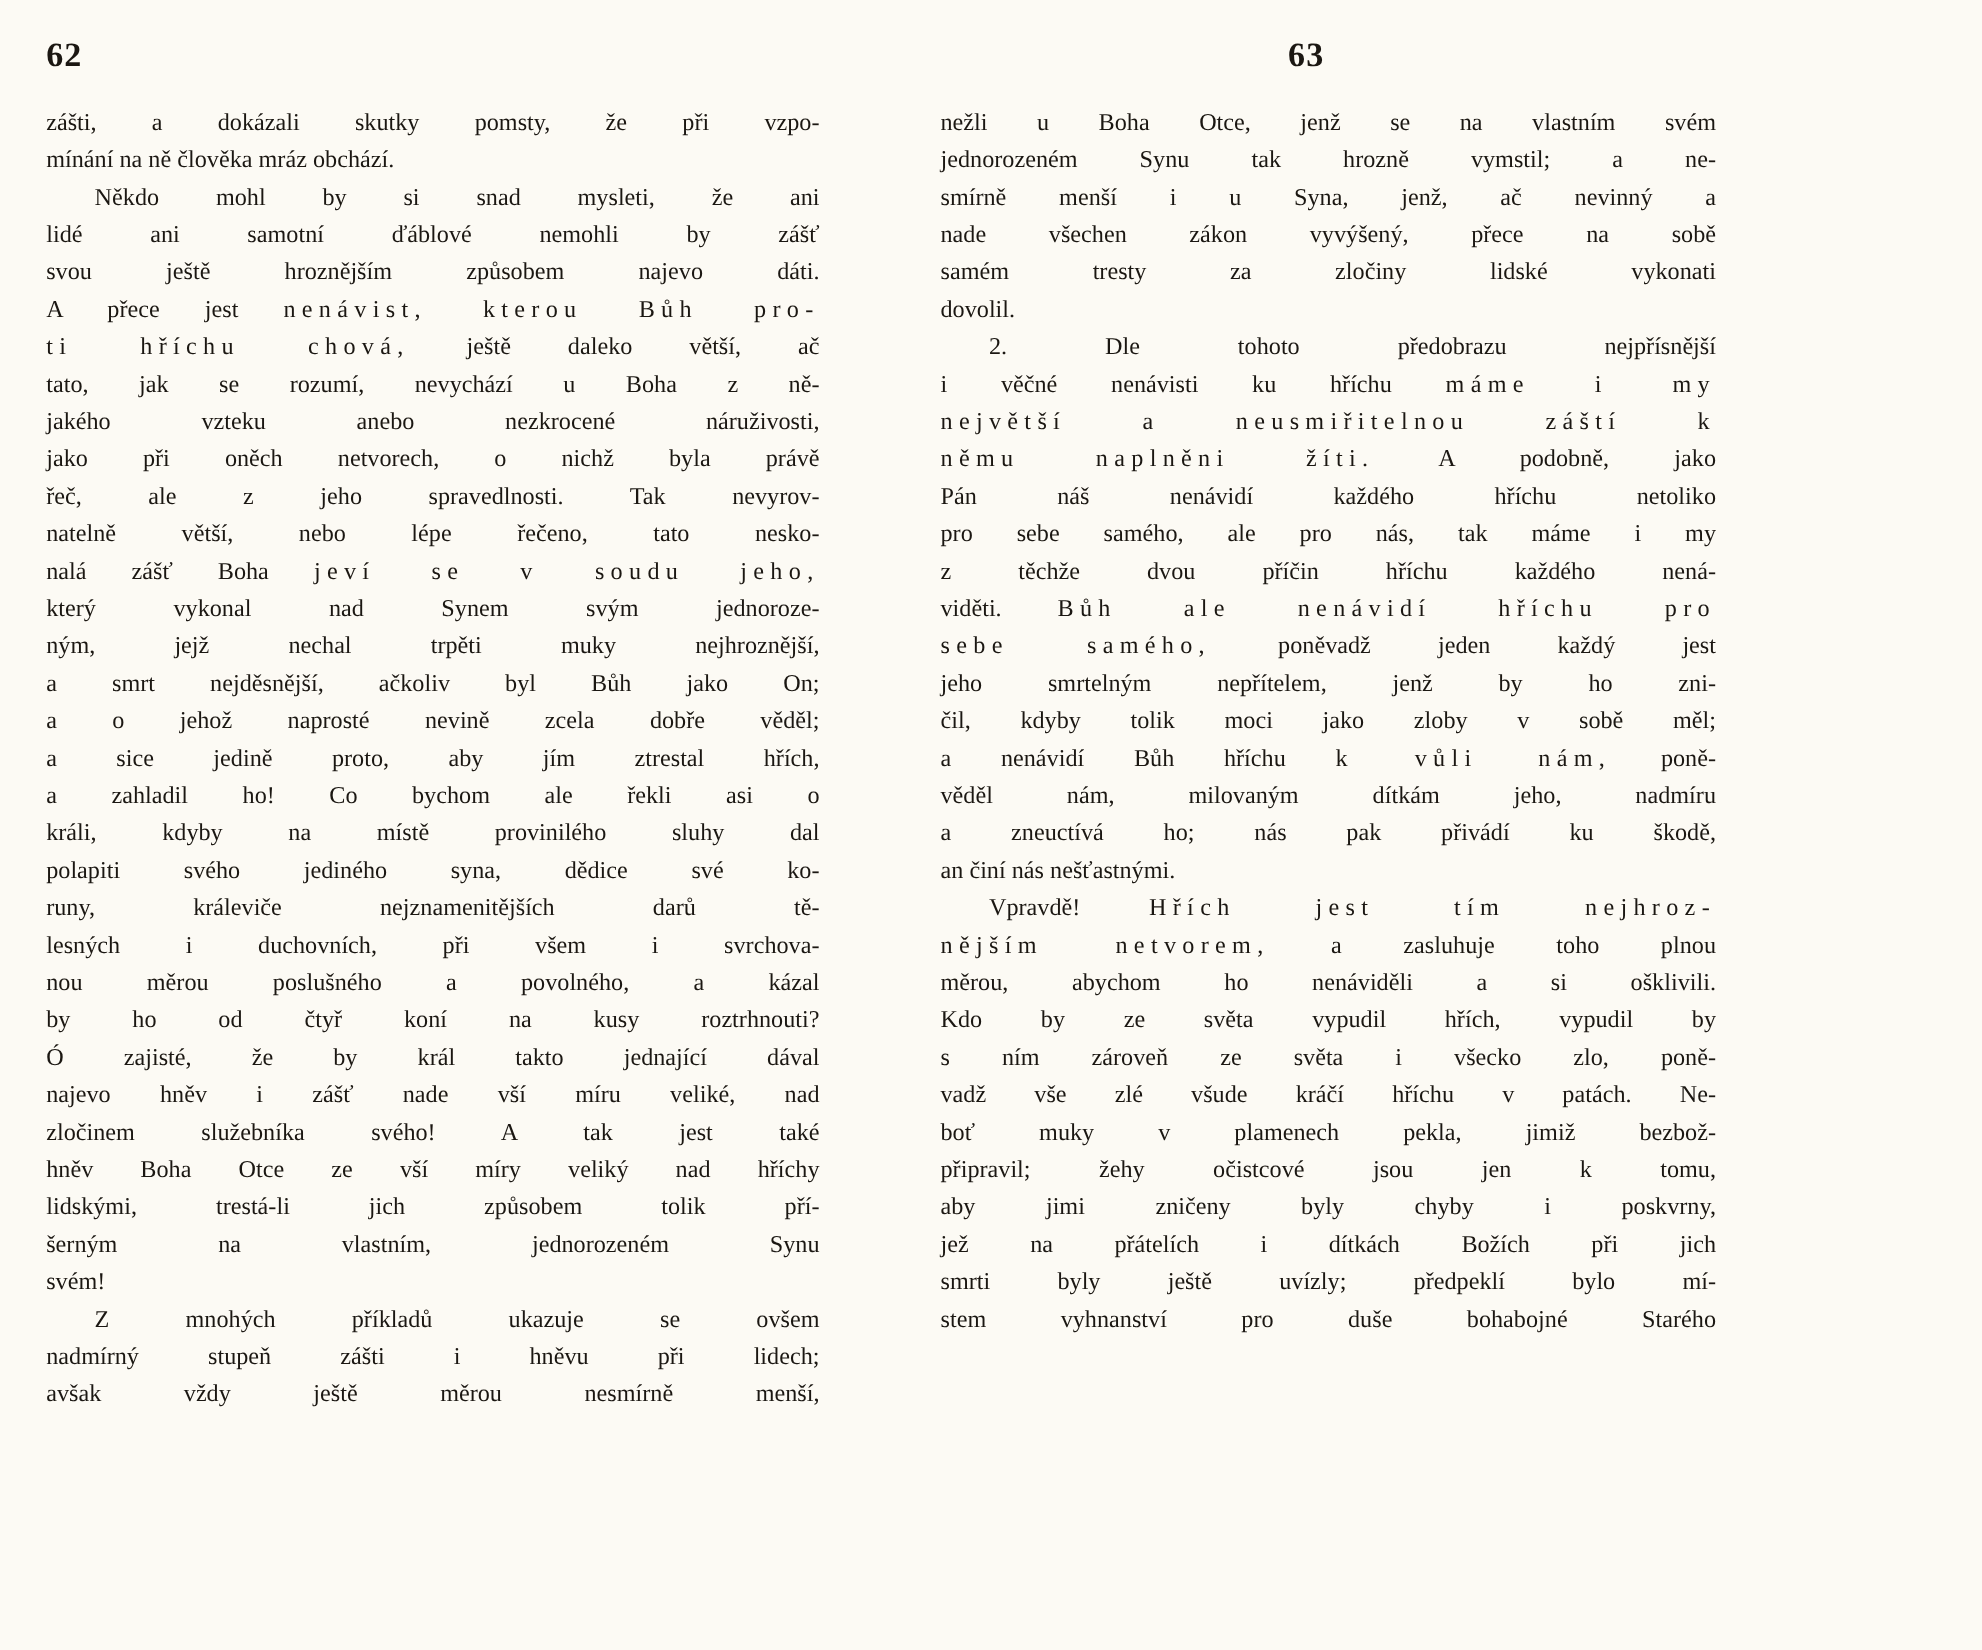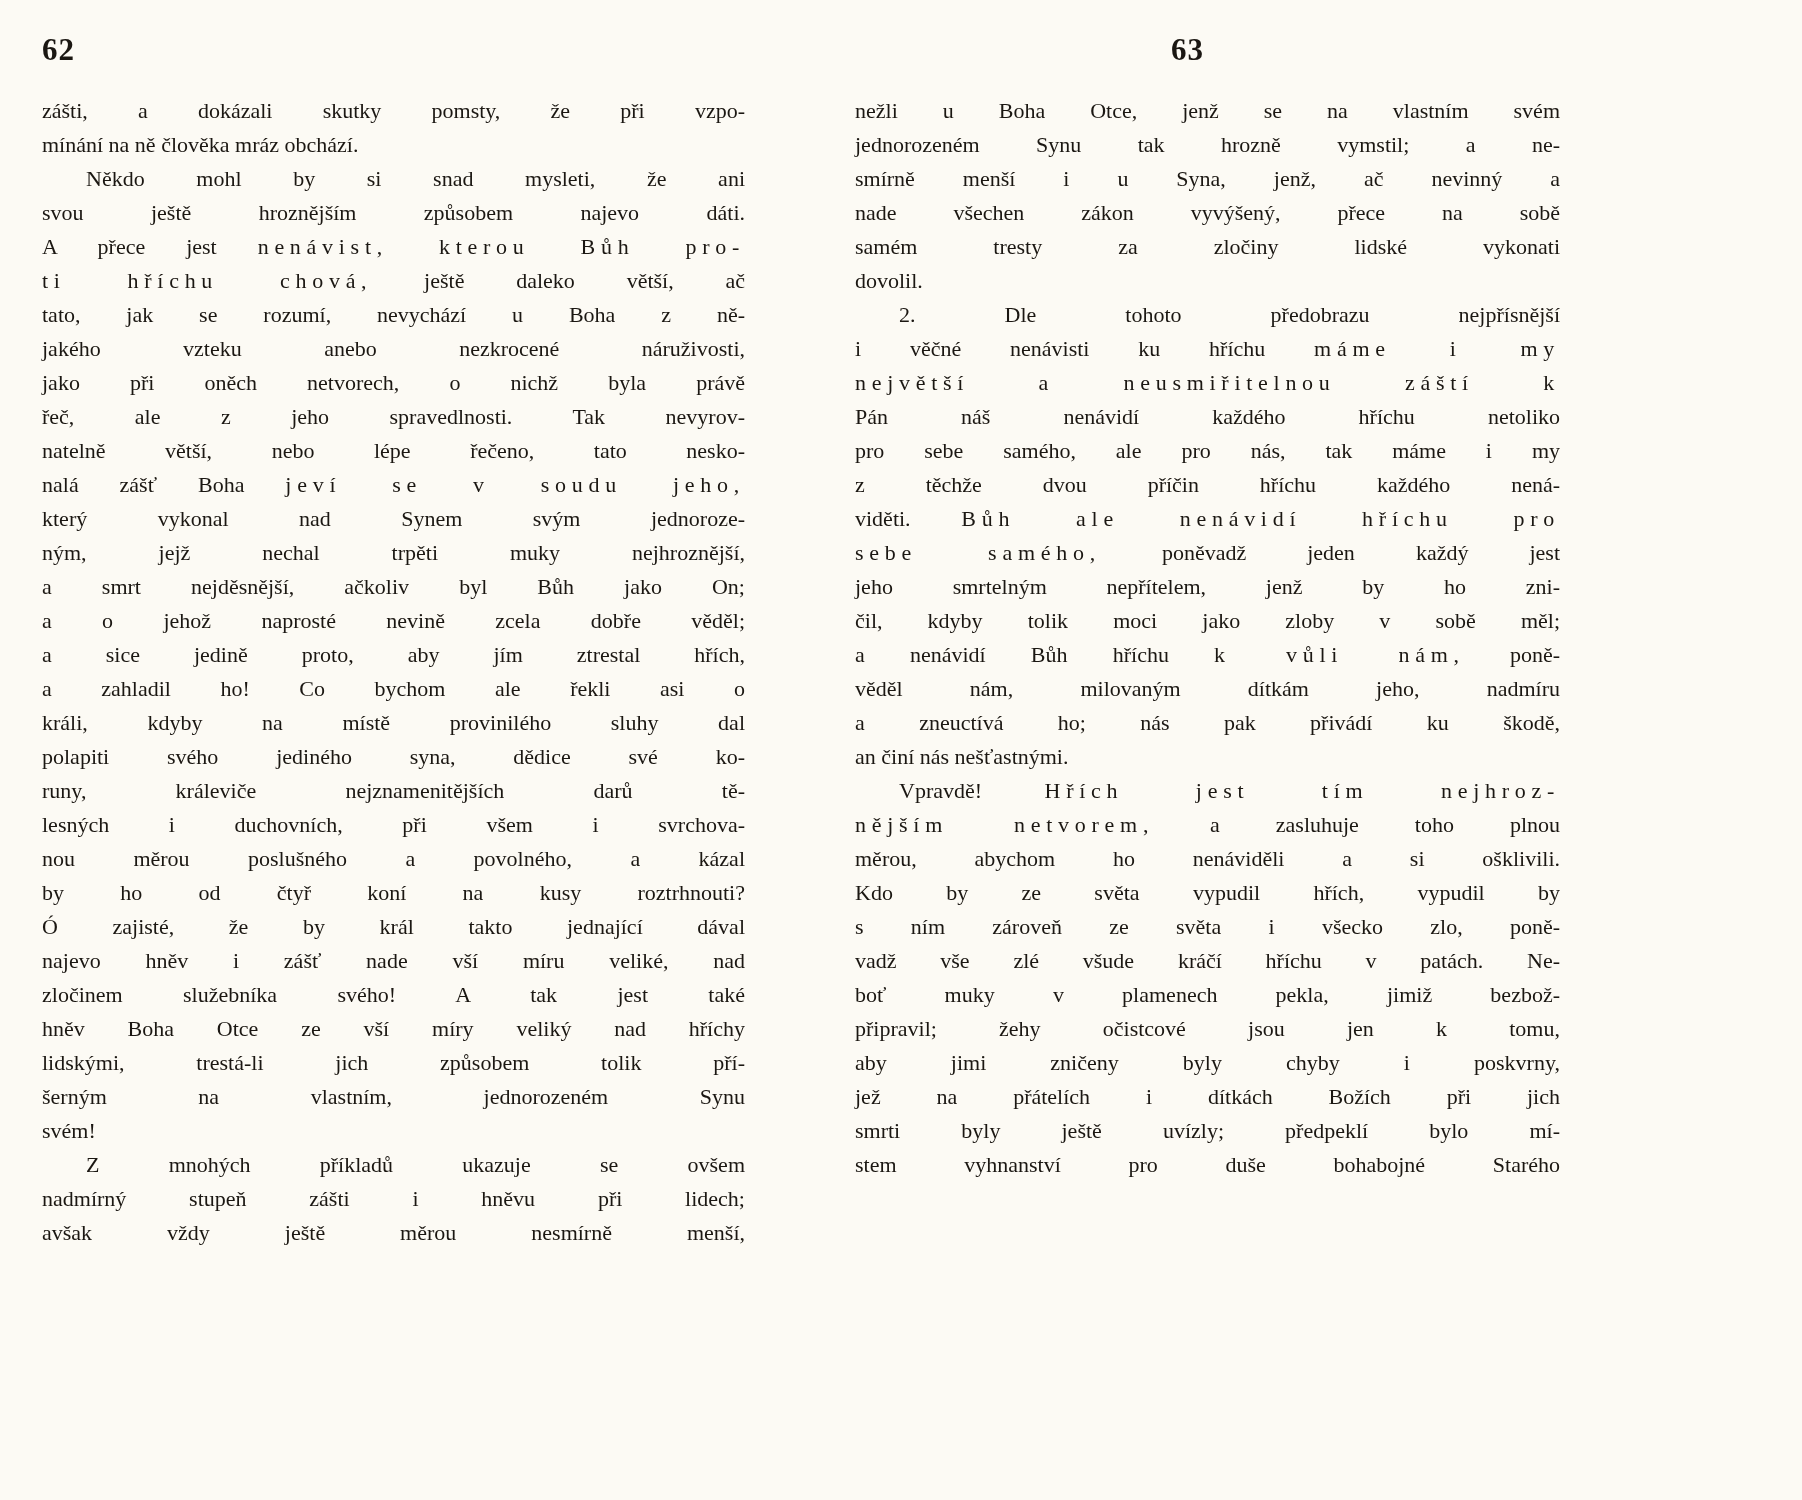--- a/index.html
+++ b/index.html
@@ -35,20 +35,21 @@
 <body>
 
 <div class="spread">
   <div class="pageno" id="pn-left">62</div>
   <div class="pageno" id="pn-right">63</div>
 
   <div class="col" id="col-left">
       <div class="line"><span>zášti, a dokázali skutky pomsty, že při vzpo-</span></div>
       <div class="line end"><span>mínání na ně člověka mráz obchází.</span></div>
       <div class="line indent"><span>Někdo mohl by si snad mysleti, že ani</span></div>
+      <div class="line"><span>lidé ani samotní ďáblové nemohli by zášť</span></div>
       <div class="line"><span>svou ještě hroznějším způsobem najevo dáti.</span></div>
       <div class="line"><span>A přece jest </span><span class="sp">nenávist, kterou Bůh pro-</span></div>
       <div class="line"><span class="sp">ti hříchu chová,</span><span> ještě daleko větší, ač</span></div>
       <div class="line"><span>tato, jak se rozumí, nevychází u Boha z ně-</span></div>
       <div class="line"><span>jakého vzteku anebo nezkrocené náruživosti,</span></div>
       <div class="line"><span>jako při oněch netvorech, o nichž byla právě</span></div>
       <div class="line"><span>řeč, ale z jeho spravedlnosti. Tak nevyrov-</span></div>
       <div class="line"><span>natelně větší, nebo lépe řečeno, tato nesko-</span></div>
       <div class="line"><span>nalá zášť Boha </span><span class="sp">jeví se v soudu jeho,</span></div>
       <div class="line"><span>který vykonal nad Synem svým jednoroze-</span></div>
@@ -77,20 +78,21 @@
   <div class="col" id="col-right">
       <div class="line"><span>nežli u Boha Otce, jenž se na vlastním svém</span></div>
       <div class="line"><span>jednorozeném Synu tak hrozně vymstil; a ne-</span></div>
       <div class="line"><span>smírně menší i u Syna, jenž, ač nevinný a</span></div>
       <div class="line"><span>nade všechen zákon vyvýšený, přece na sobě</span></div>
       <div class="line"><span>samém tresty za zločiny lidské vykonati</span></div>
       <div class="line end"><span>dovolil.</span></div>
       <div class="line indent"><span>2. Dle tohoto předobrazu nejpřísnější</span></div>
       <div class="line"><span>i věčné nenávisti ku hříchu </span><span class="sp">máme i my</span></div>
       <div class="line"><span class="sp">největší a neusmiřitelnou záští k</span></div>
+      <div class="line"><span class="sp">němu naplněni žíti.</span><span> A podobně, jako</span></div>
       <div class="line"><span>Pán náš nenávidí každého hříchu netoliko</span></div>
       <div class="line"><span>pro sebe samého, ale pro nás, tak máme i my</span></div>
       <div class="line"><span>z těchže dvou příčin hříchu každého nená-</span></div>
       <div class="line"><span>viděti. </span><span class="sp">Bůh ale nenávidí hříchu pro</span></div>
       <div class="line"><span class="sp">sebe samého,</span><span> poněvadž jeden každý jest</span></div>
       <div class="line"><span>jeho smrtelným nepřítelem, jenž by ho zni-</span></div>
       <div class="line"><span>čil, kdyby tolik moci jako zloby v sobě měl;</span></div>
       <div class="line"><span>a nenávidí Bůh hříchu </span><span class="sp">k vůli nám,</span><span> poně-</span></div>
       <div class="line"><span>věděl nám, milovaným dítkám jeho, nadmíru</span></div>
       <div class="line"><span>a zneuctívá ho; nás pak přivádí ku škodě,</span></div>

